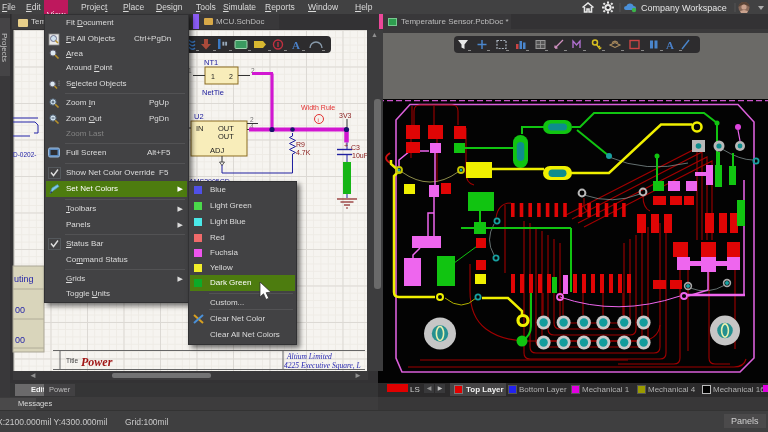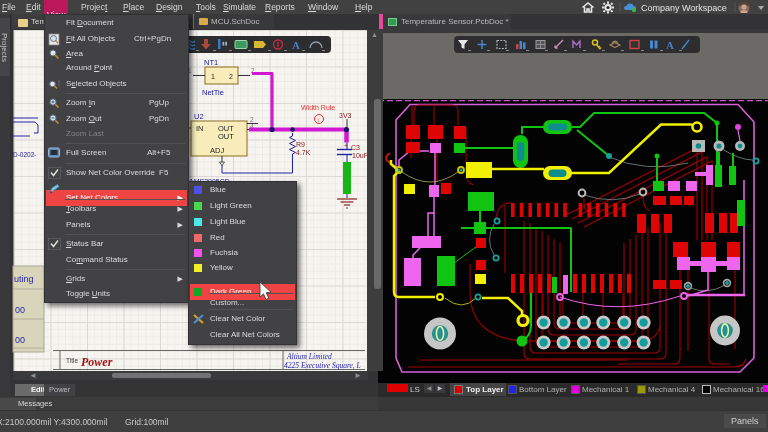--- a/index.html
+++ b/index.html
@@ -10,21 +10,21 @@
   #menubar{left:0;top:0;width:768px;height:14px;background:#414142;color:#dadada;font-size:8.5px;}
   .mi{position:absolute;top:0;height:14px;line-height:14px;}
   #tabbar{left:0;top:14px;width:768px;height:15px;background:#333234;border-bottom:1px solid #2a292a;}
   .dtab{position:absolute;top:0;height:15px;font-size:8px;color:#bdbdbd;line-height:15px;}
   .menu{position:absolute;background:#424244;border:1px solid #313133;
         box-shadow:3px 3px 5px rgba(0,0,0,.55);color:#dcdcdc;font-size:8px;z-index:50;}
   .mrow{position:absolute;left:1px;right:1px;height:16px;line-height:16px;}
   .mrow .lbl{position:absolute;left:20px;white-space:nowrap;}
   .mrow .sc{position:absolute;left:88px;}
   .mrow .arr{position:absolute;right:4px;top:0px;font-size:7px;}
-  .hl{background:#ef4444;color:#fff;margin-top:9px;}
+  .hl{background:#4d7c0f;color:#fff;}
   .dis{color:#838383;}
   .msep{position:absolute;left:20px;right:3px;height:1px;background:#525254;}
   .csq{position:absolute;left:4px;top:4px;width:8px;height:8px;}
   u{text-decoration:underline;}
 </style>
 </head>
 <body>
 <div id="app">
 
   <div class="abs" id="menubar">
@@ -68,21 +68,21 @@
       <path d="M178 5 L184 5 L181 9 Z" fill="#aaa"></path>
     </svg>
   </div>
 
   <div class="abs" id="tabbar">
     <div class="dtab" style="left:12px;width:32px;background:#3e3d3e;">
       <span style="position:absolute;left:6px;top:5px;width:10px;height:8px;background:#e8cf8a;border-radius:1px"></span>
       <span style="position:absolute;left:19px;color:#d8d8d8">Tem</span>
     </div>
     <div class="dtab" style="left:183px;width:10px;">c</div>
-    <div class="dtab" style="left:193px;width:80px;background:#39383a;border-left:1px solid #8b5cf6;">
+    <div class="dtab" style="left:193px;width:80px;background:#39383a;border-left:6px solid #8b5cf6;">
       <span style="position:absolute;left:5px;top:4px;width:9px;height:7px;background:#d8a948;border-radius:1px"></span>
       <span style="position:absolute;left:17px">MCU.SchDoc</span>
     </div>
     <div class="dtab" style="left:379px;width:128px;background:#39383a;border-left:4px solid #ec4899;">
       <span style="position:absolute;left:5px;top:4px;width:9px;height:8px;background:#2e9e4f;border:1px solid #77c98f;box-sizing:border-box"></span>
       <span style="position:absolute;left:18px">Temperature Sensor.PcbDoc *</span>
     </div>
   </div>
 
   <div class="abs" style="left:0;top:14px;width:10px;height:383px;background:#39383a;border-right:1px solid #2c2b2c;">

